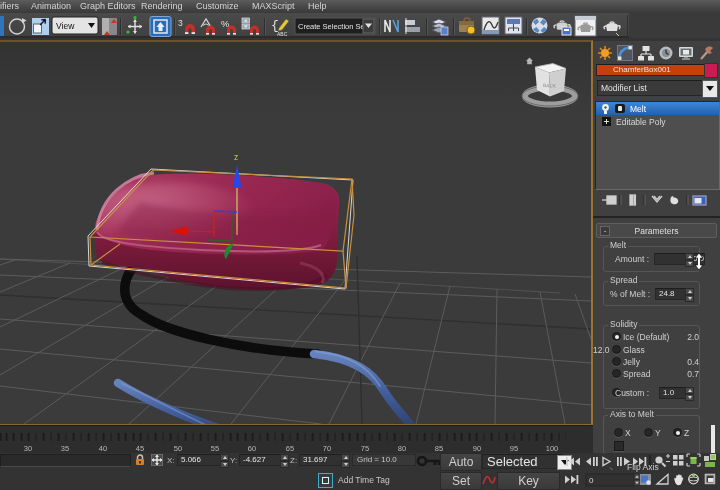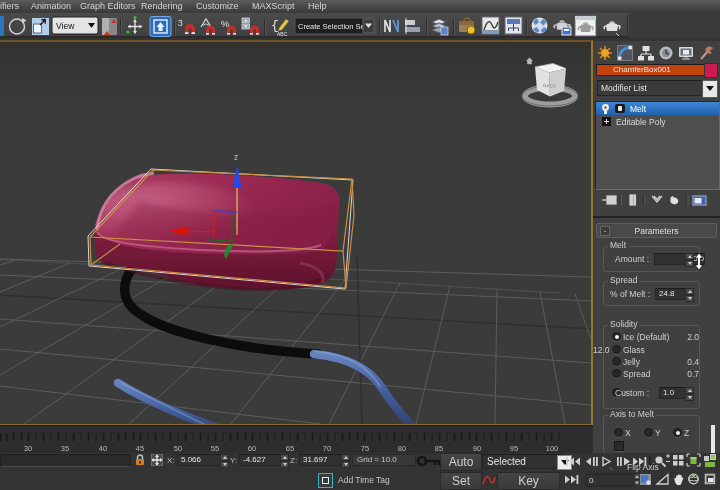--- a/index.html
+++ b/index.html
@@ -403,21 +403,21 @@
         <div class="up"></div>
         <div class="dn"></div>
       </div>
     <div class="field" style="left:352px;top:1px;width:58px;height:10px;padding-left:4px;background:#383838;border-color:#2a2a2a;color:#c6c6c6">Grid = 10.0</div>
 
     <svg class="abs" style="left:416px;top:2px" width="26" height="12" viewBox="0 0 26 12">
       <circle cx="6" cy="6" r="4" fill="none" stroke="#161616" stroke-width="2.6"></circle>
       <path d="M 9,6 L 24,6 M 19,6 L 19,10 M 23,6 L 23,10" stroke="#161616" stroke-width="2.6"></path>
     </svg>
     <div class="btn" style="left:440px;top:0px;width:40px;height:16px;line-height:16px;">Auto Key</div>
-    <div class="field" style="left:482px;top:1px;width:75px;height:13px;line-height:13px;padding-left:4px;font-size:10px;">Selected</div>
+    <div class="field" style="left:482px;top:1px;width:75px;height:13px;line-height:13px;padding-left:4px;font-size:13px;">Selected</div>
     <div class="abs" style="left:557px;top:2px;width:13px;height:13px;background:#ececec;border:1px solid #888;">
       <div style="margin:4px 3px;width:0;height:0;border-left:4px solid transparent;border-right:4px solid transparent;border-top:5px solid #111;"></div>
     </div>
     <div class="btn" style="left:440px;top:19px;width:40px;height:16px;line-height:16px;">Set Key</div>
 
     <svg class="abs" style="left:482px;top:20px" width="14" height="14" viewBox="0 0 14 14">
       <path d="M 1,11 C 4,2 6,2 8,7 C 10,12 12,10 13,4" fill="none" stroke="#c03030" stroke-width="1.6"></path>
     </svg>
     <div class="btn" style="left:497px;top:19px;width:61px;height:16px;line-height:16px;">Key Filters...</div>
 

